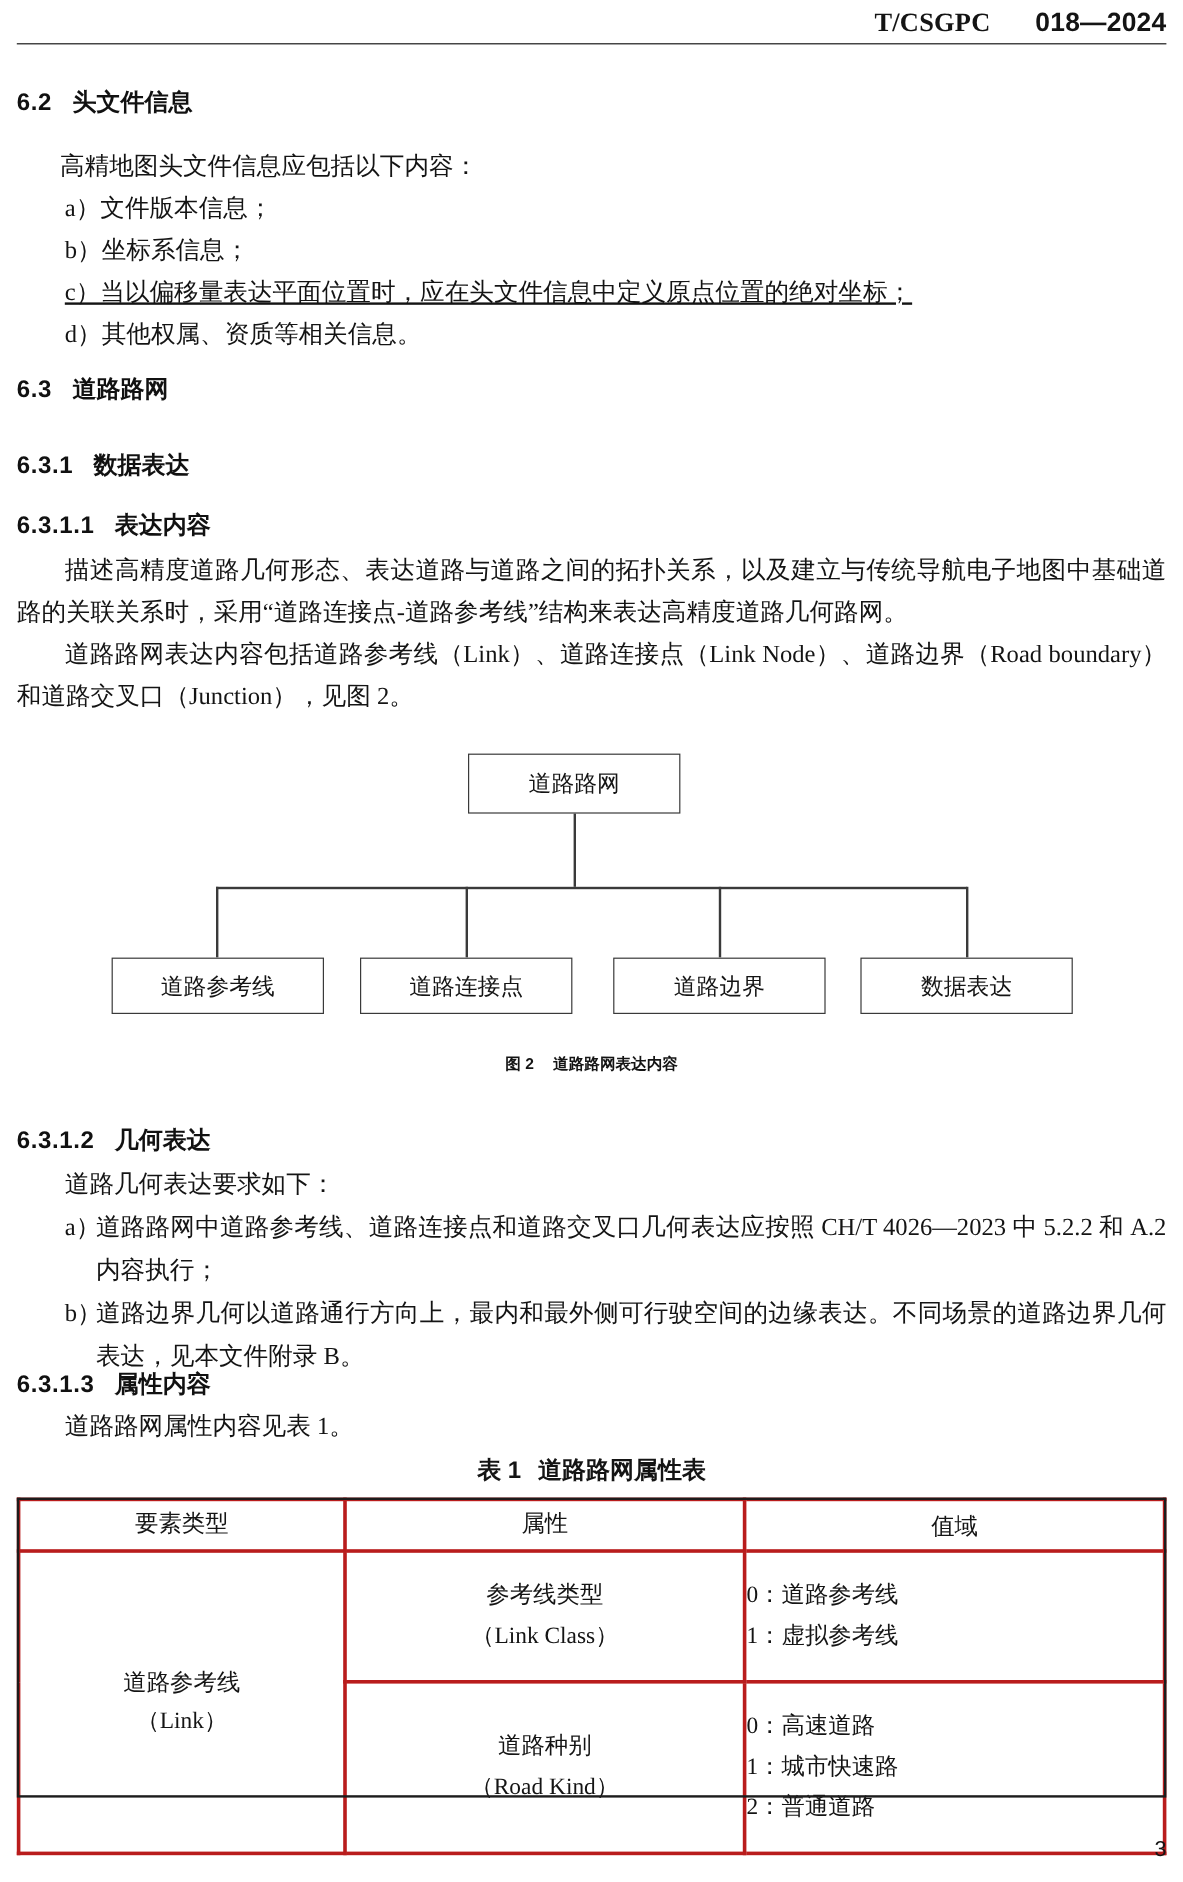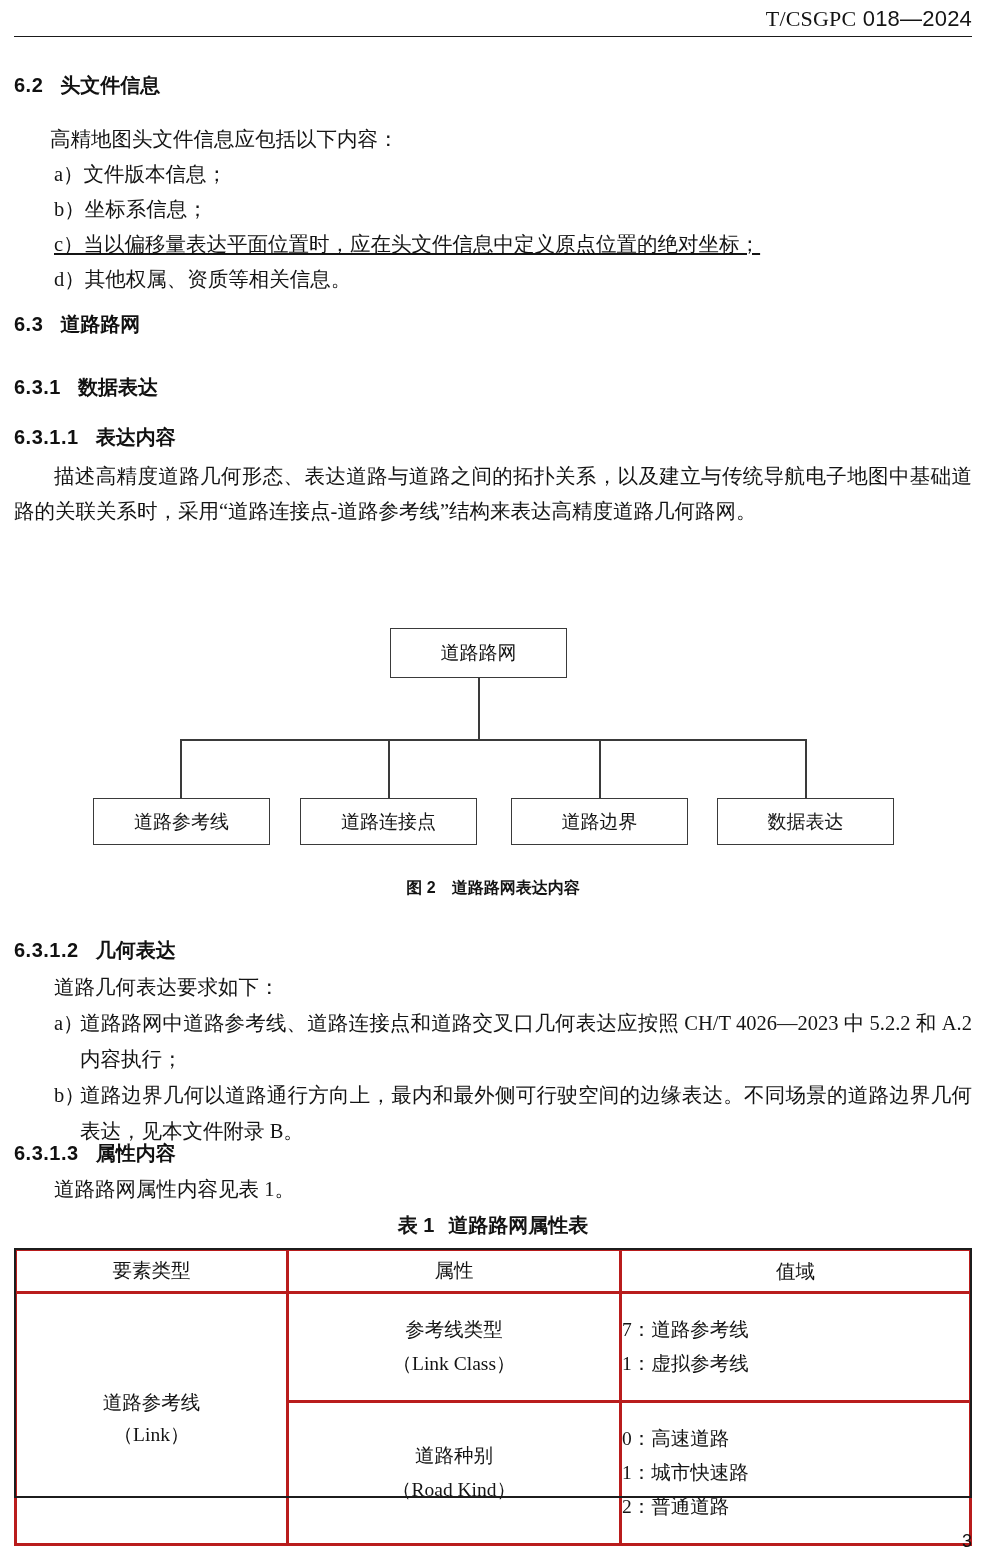--- a/index.html
+++ b/index.html
@@ -29,22 +29,22 @@
     height: 46px;
   }
   .header-code {
     position: absolute;
     right: 14px;
     top: 6px;
     font-size: 22px;
     letter-spacing: .2px;
     white-space: nowrap;
   }
-  .header-code .bold-part { font-weight: 400; }
-  .header-code .num-part { font-family: "Liberation Sans", sans-serif; font-weight: 400; }
+  .header-code .bold-part { font-weight: 700; }
+  .header-code .num-part { font-family: "Liberation Sans", sans-serif; font-weight: 700; margin-left: 31px; }
   .header-rule {
     position: absolute;
     left: 14px; right: 14px;
     top: 36px;
     height: 1px;
     background: #1a1a1a;
   }
 
   
   .clause-head {
@@ -109,21 +109,21 @@
   .fig-line {
     position: absolute;
     background: #3a3a3a;
   }
   .fig-caption {
     position: absolute;
     width: 986px;
     text-align: center;
     font-family: "Liberation Sans", "DejaVu Sans", sans-serif;
     font-weight: 700;
-    font-size: 16px;
+    font-size: 13px;
   }
   .fig-caption .gap { display: inline-block; width: 16px; }
 
   
   .table-caption {
     position: absolute;
     width: 986px;
     text-align: center;
     font-family: "Liberation Sans", "DejaVu Sans", sans-serif;
     font-weight: 700;
@@ -204,20 +204,21 @@
   <div class="listitem" style="left:54px; top:262px;">d）其他权属、资质等相关信息。</div>
 
   <div class="clause-head" style="left:14px; top:311px;"><span class="num">6.3</span><span class="gap"></span><span>道路路网</span></div>
 
   <div class="clause-head" style="left:14px; top:374px;"><span class="num">6.3.1</span><span class="gap"></span><span>数据表达</span></div>
 
   <div class="clause-head" style="left:14px; top:424px;"><span class="num">6.3.1.1</span><span class="gap"></span><span>表达内容</span></div>
 
   <div class="para" style="left:14px; top:459px; width:958px; text-indent:40px;">描述高精度道路几何形态、表达道路与道路之间的拓扑关系，以及建立与传统导航电子地图中基础道路的关联关系时，采用“道路连接点-道路参考线”结构来表达高精度道路几何路网。</div>
 
+  <div class="para" style="left:14px; top:529px; width:958px; text-indent:40px;">道路路网表达内容包括道路参考线（Link）、道路连接点（Link Node）、道路边界（Road boundary）和道路交叉口（Junction），见图 2。</div>
 
   <div class="figure">
 
     <div class="fig-box" style="left:390px; top:628px; width:177px; height:50px;">
       <span>道路路网</span>
     </div>
 
     <div class="fig-line" style="left:478px; top:678px; width:1.6px; height:61px;"></div>
 
     <div class="fig-line" style="left:180px; top:739px; width:626px; height:1.6px;"></div>
@@ -273,21 +274,21 @@
       <tr>
         <td class="elem-cell" rowspan="2">
           <div>道路参考线</div>
           <div>（Link）</div>
         </td>
         <td class="prop-cell" style="height:106px;">
           <div>参考线类型</div>
           <div>（Link Class）</div>
         </td>
         <td class="val-cell">
-          <div>7：道路参考线</div>
+          <div>0：道路参考线</div>
           <div>1：虚拟参考线</div>
         </td>
       </tr>
       <tr>
         <td class="prop-cell" style="height:140px;">
           <div>道路种别</div>
           <div>（Road Kind）</div>
         </td>
         <td class="val-cell">
           <div>0：高速道路</div>

